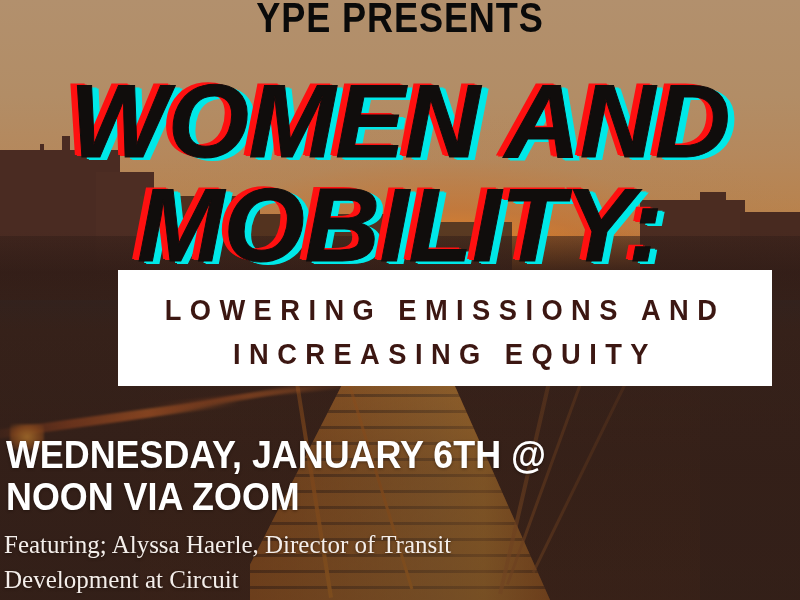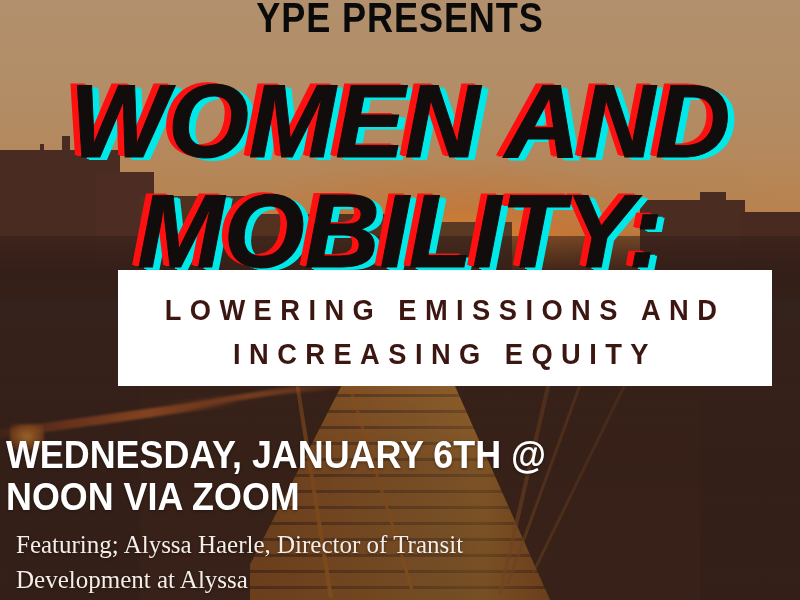--- a/index.html
+++ b/index.html
@@ -182,21 +182,21 @@
     display: inline-block;
     transform: scaleX(1.0);
     text-shadow:
       -7px -2px 0 #ff1010,
        -5px -1px 0 #ff1010,
         7px  3px 0 #00e8e8,
         5px  2px 0 #00e8e8;
     -webkit-text-stroke: 1px #100d0c;
   }
   .headline-1 { top: 76px;  font-size: 104px; }
-  .headline-2 { top: 186px; font-size: 104px; }
+  .headline-2 { top: 180px; font-size: 104px; }
 
   .subtitle-box {
     position: absolute;
     left: 118px; top: 270px;
     width: 654px; height: 116px;
     background: #ffffff;
     z-index: 3;
   }
   .subtitle-line {
     position: absolute;
@@ -223,21 +223,21 @@
     line-height: 1.08;
     letter-spacing: 0px;
     transform: scaleX(0.92);
     transform-origin: left center;
     text-shadow: 0 1px 3px rgba(20,10,6,0.45);
   }
   .datetime div { white-space: nowrap; }
 
   .featuring {
     position: absolute;
-    left: 16px; top: 528px;
+    left: 4px; top: 528px;
     color: #f4eeea;
     font-family: "Liberation Serif", serif;
     font-weight: 400;
     font-size: 25px;
     line-height: 1.38;
     text-shadow: 0 1px 3px rgba(20,10,6,0.5);
   }
   .featuring div { white-space: nowrap; }
 </style>
 </head>
@@ -294,16 +294,16 @@
     <div class="subtitle-line sub-2">INCREASING EQUITY</div>
   </div>
 
   <div class="datetime">
     <div>WEDNESDAY, JANUARY 6TH @</div>
     <div>NOON VIA ZOOM</div>
   </div>
 
   <div class="featuring">
     <div>Featuring; Alyssa Haerle, Director of Transit</div>
-    <div>Development at Alyssa</div>
+    <div>Development at Circuit</div>
   </div>
 
 </div>
 
 </body></html>

